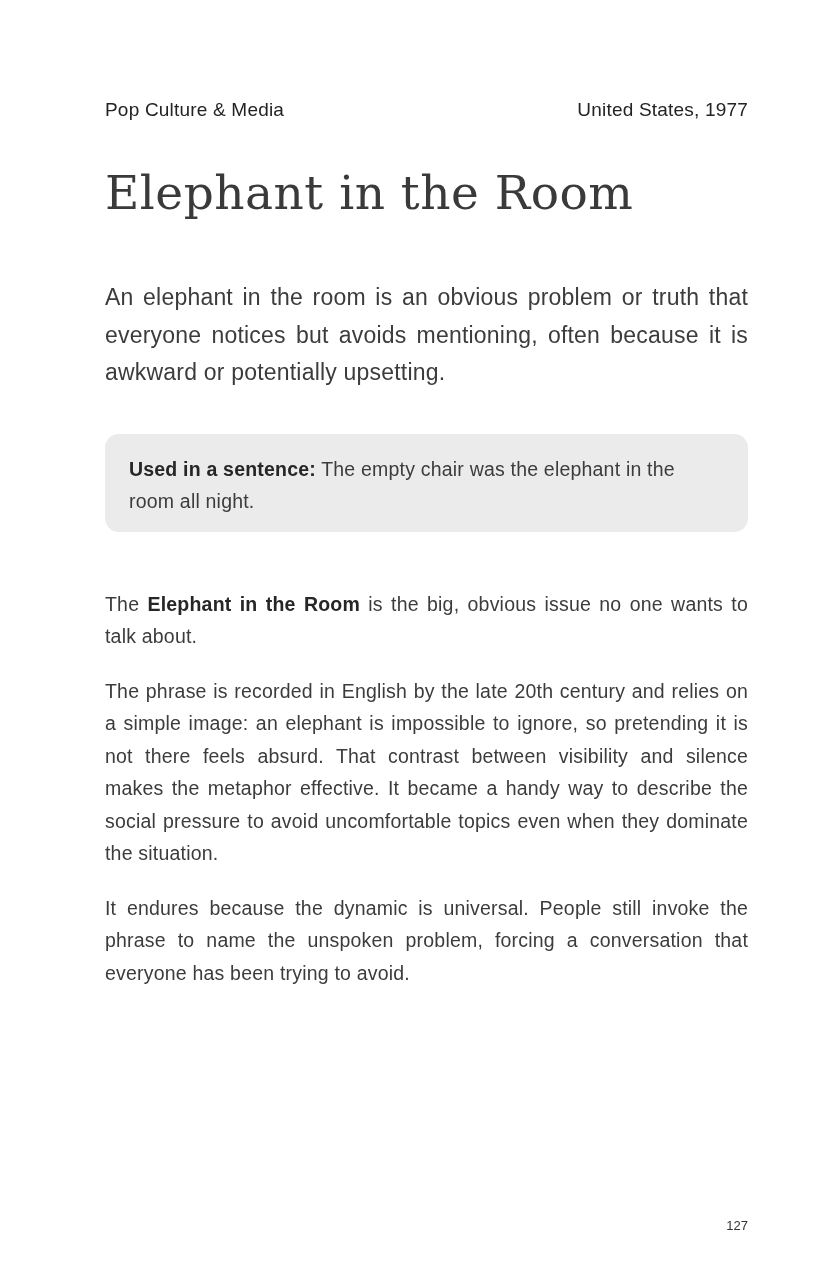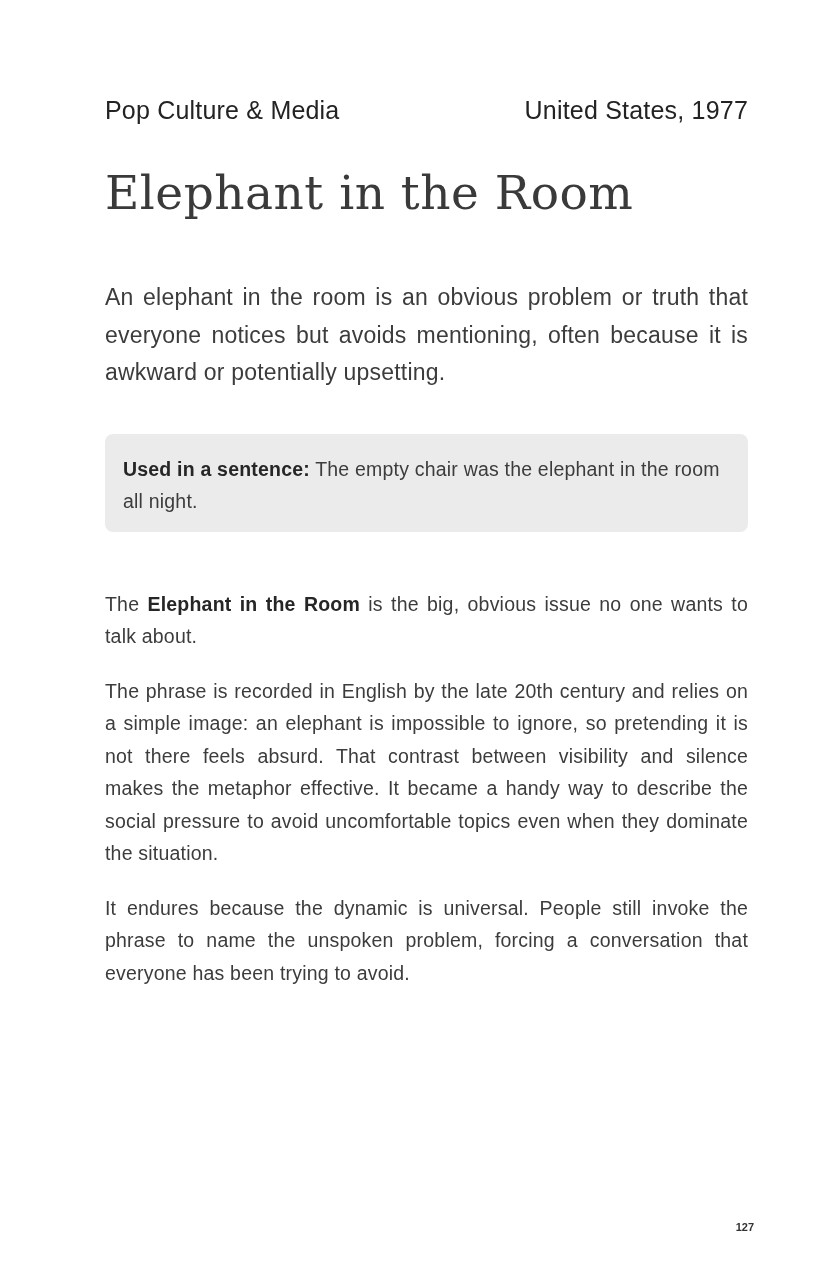--- a/index.html
+++ b/index.html
@@ -19,21 +19,21 @@
     box-sizing: border-box;
     width: 825px;
     height: 1275px;
     padding: 98px 77px 0 105px;
     position: relative;
   }
   .header-row {
     display: flex;
     justify-content: space-between;
     align-items: baseline;
-    font-size: 25px;
+    font-size: 19px;
     line-height: 24px;
     color: #232323;
     letter-spacing: 0.2px;
   }
   .page-title {
     font-family: "DejaVu Serif", "Liberation Serif", serif;
     font-weight: 500;
     font-size: 47px;
     line-height: 58px;
     color: #3a3a3a;
@@ -44,22 +44,22 @@
     margin-top: 57px;
     font-size: 23px;
     line-height: 37.5px;
     text-align: justify;
     color: #3c3c3c;
     letter-spacing: 0.2px;
   }
   .usage-box {
     margin-top: 42px;
     background: #ebebeb;
-    border-radius: 8px;
-    padding: 19px 24px 15px 18px;
+    border-radius: 14px;
+    padding: 19px 24px 15px 24px;
     font-size: 19.5px;
     line-height: 32px;
     color: #3c3c3c;
     text-align: left;
     letter-spacing: 0.2px;
   }
   .usage-box .label {
     font-weight: bold;
     color: #262626;
   }
@@ -73,25 +73,24 @@
   }
   .body-para.first {
     margin-top: 56px;
   }
   .body-para .bold-term {
     font-weight: bold;
     color: #262626;
   }
   .page-number {
     position: absolute;
-    right: 71px;
+    right: 77px;
     bottom: 42px;
-    font-size: 11px;
+    font-size: 13px;
     color: #333333;
-    font-weight: bold;
   }
 </style>
 </head>
 <body>
 
 <div class="page">
 
   <div class="header-row">
     <span>Pop Culture &amp; Media</span>
     <span>United States, 1977</span>

